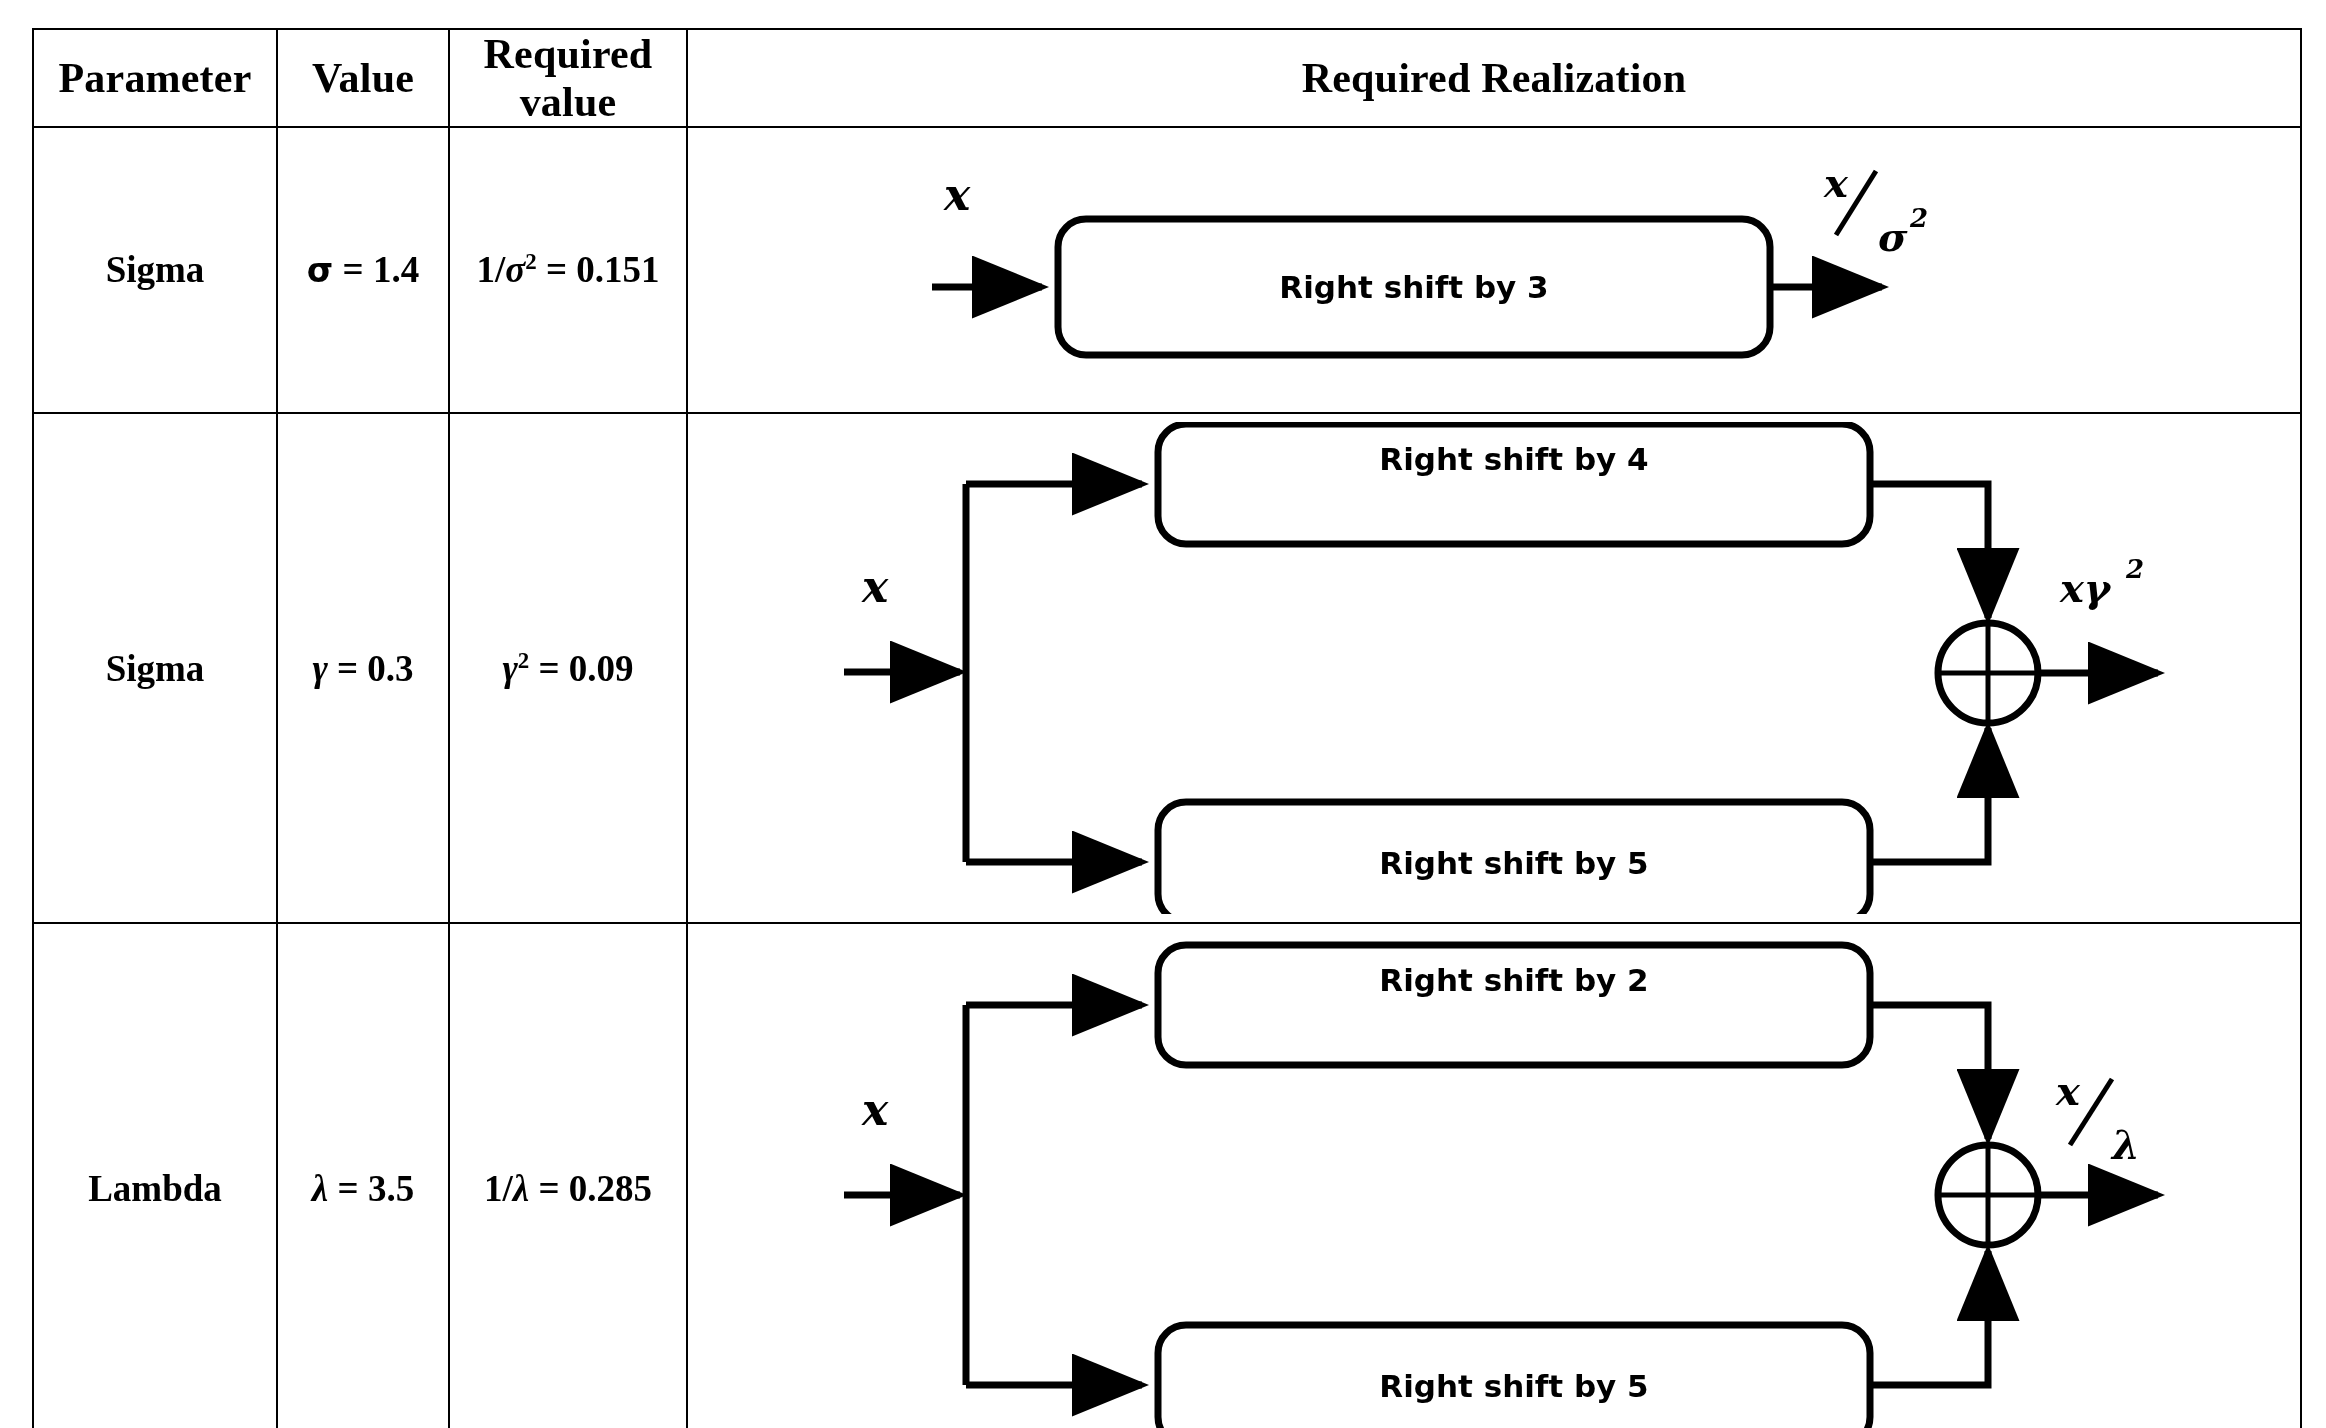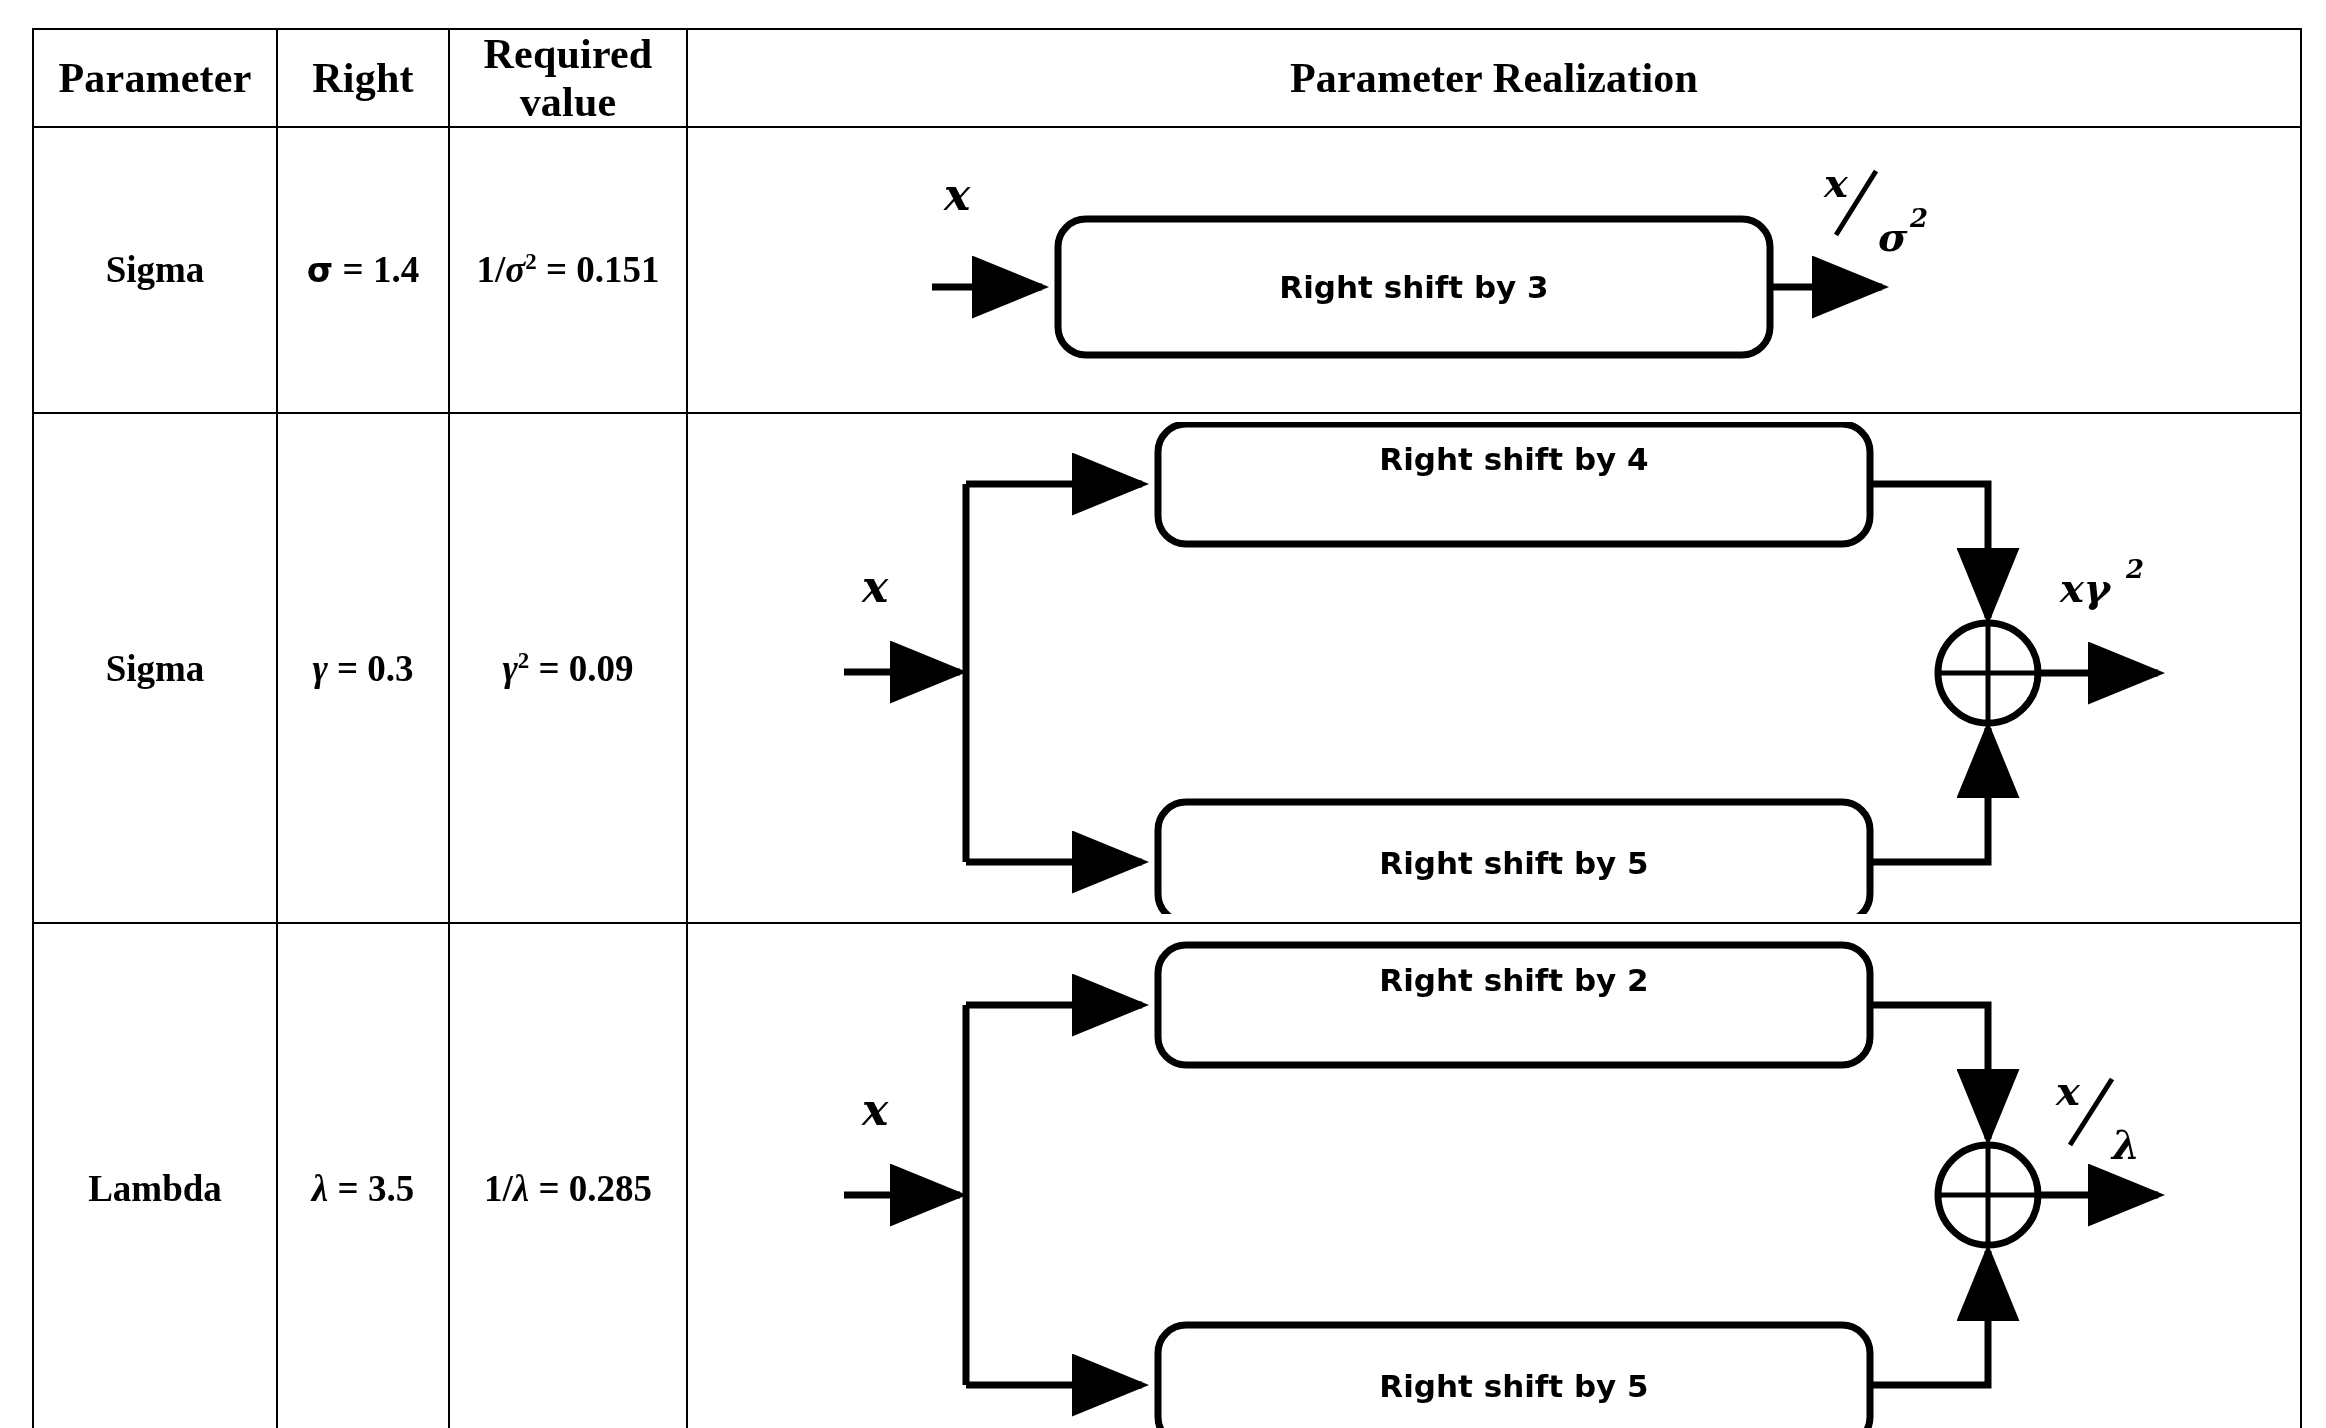--- a/index.html
+++ b/index.html
@@ -90,23 +90,23 @@
   <table class="param-table">
     <colgroup>
       <col class="c-param">
         <col class="c-value">
         <col class="c-req">
         <col class="c-hw">
     </colgroup>
     <thead>
       <tr>
         <th>Parameter</th>
-        <th>Right</th>
+        <th>Value</th>
         <th>Required value</th>
-        <th>Parameter Realization</th>
+        <th>Required Realization</th>
       </tr>
     </thead>
     <tbody>
 
       <tr style="height:280px;">
         <td class="cell-param">Sigma</td>
         <td class="cell-value">
           <span class="greek-up">σ</span><span> = 1.4</span>
         </td>
         <td class="cell-req">

